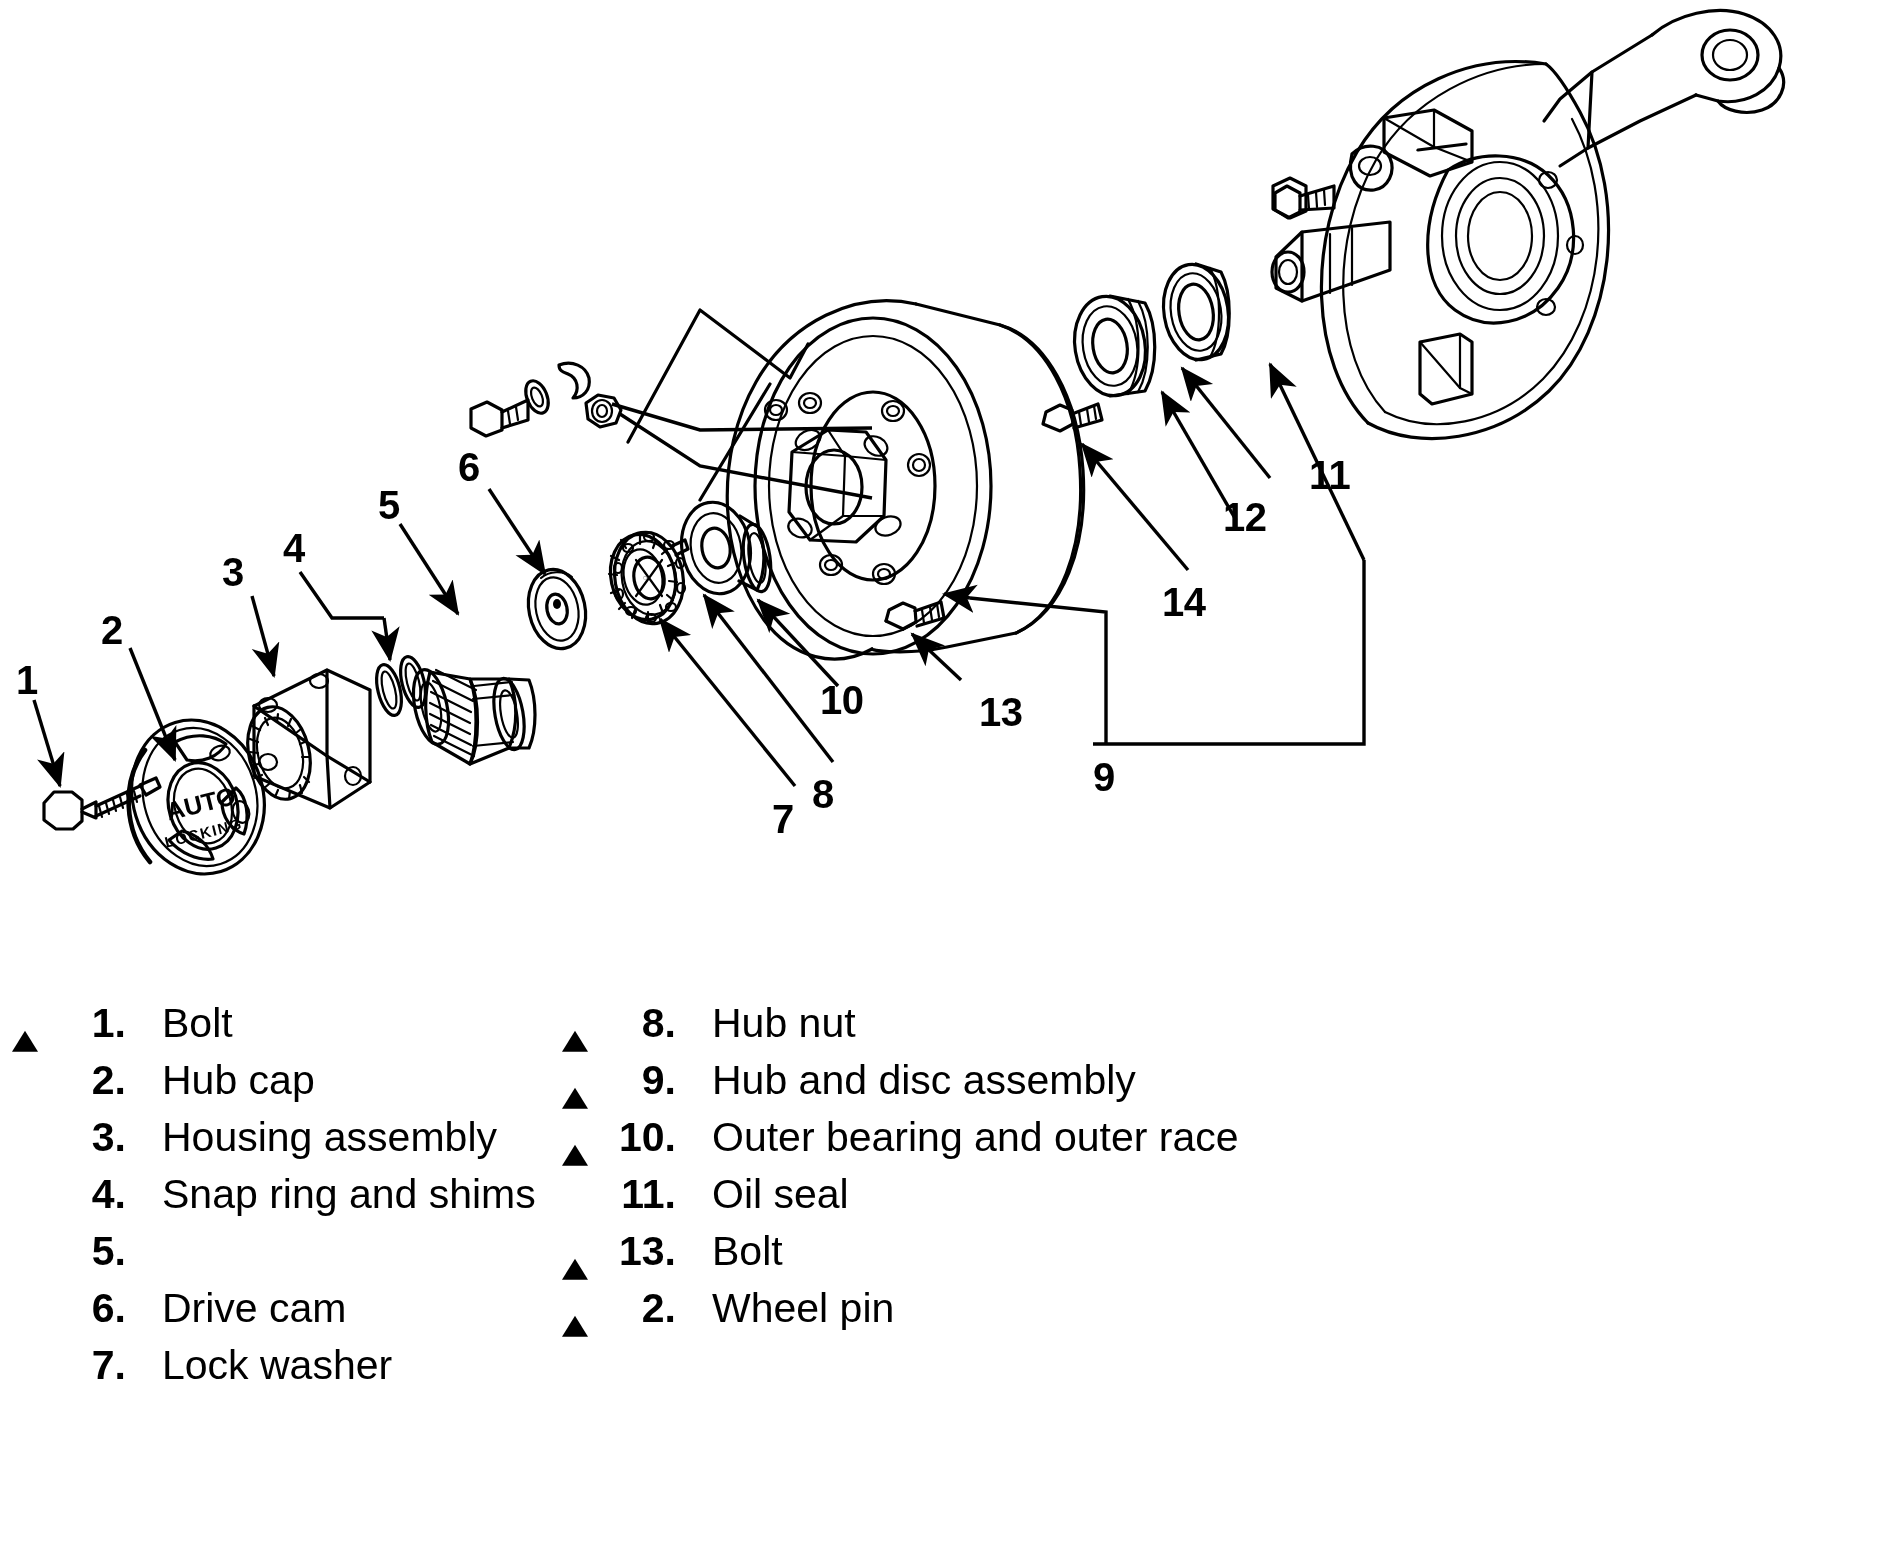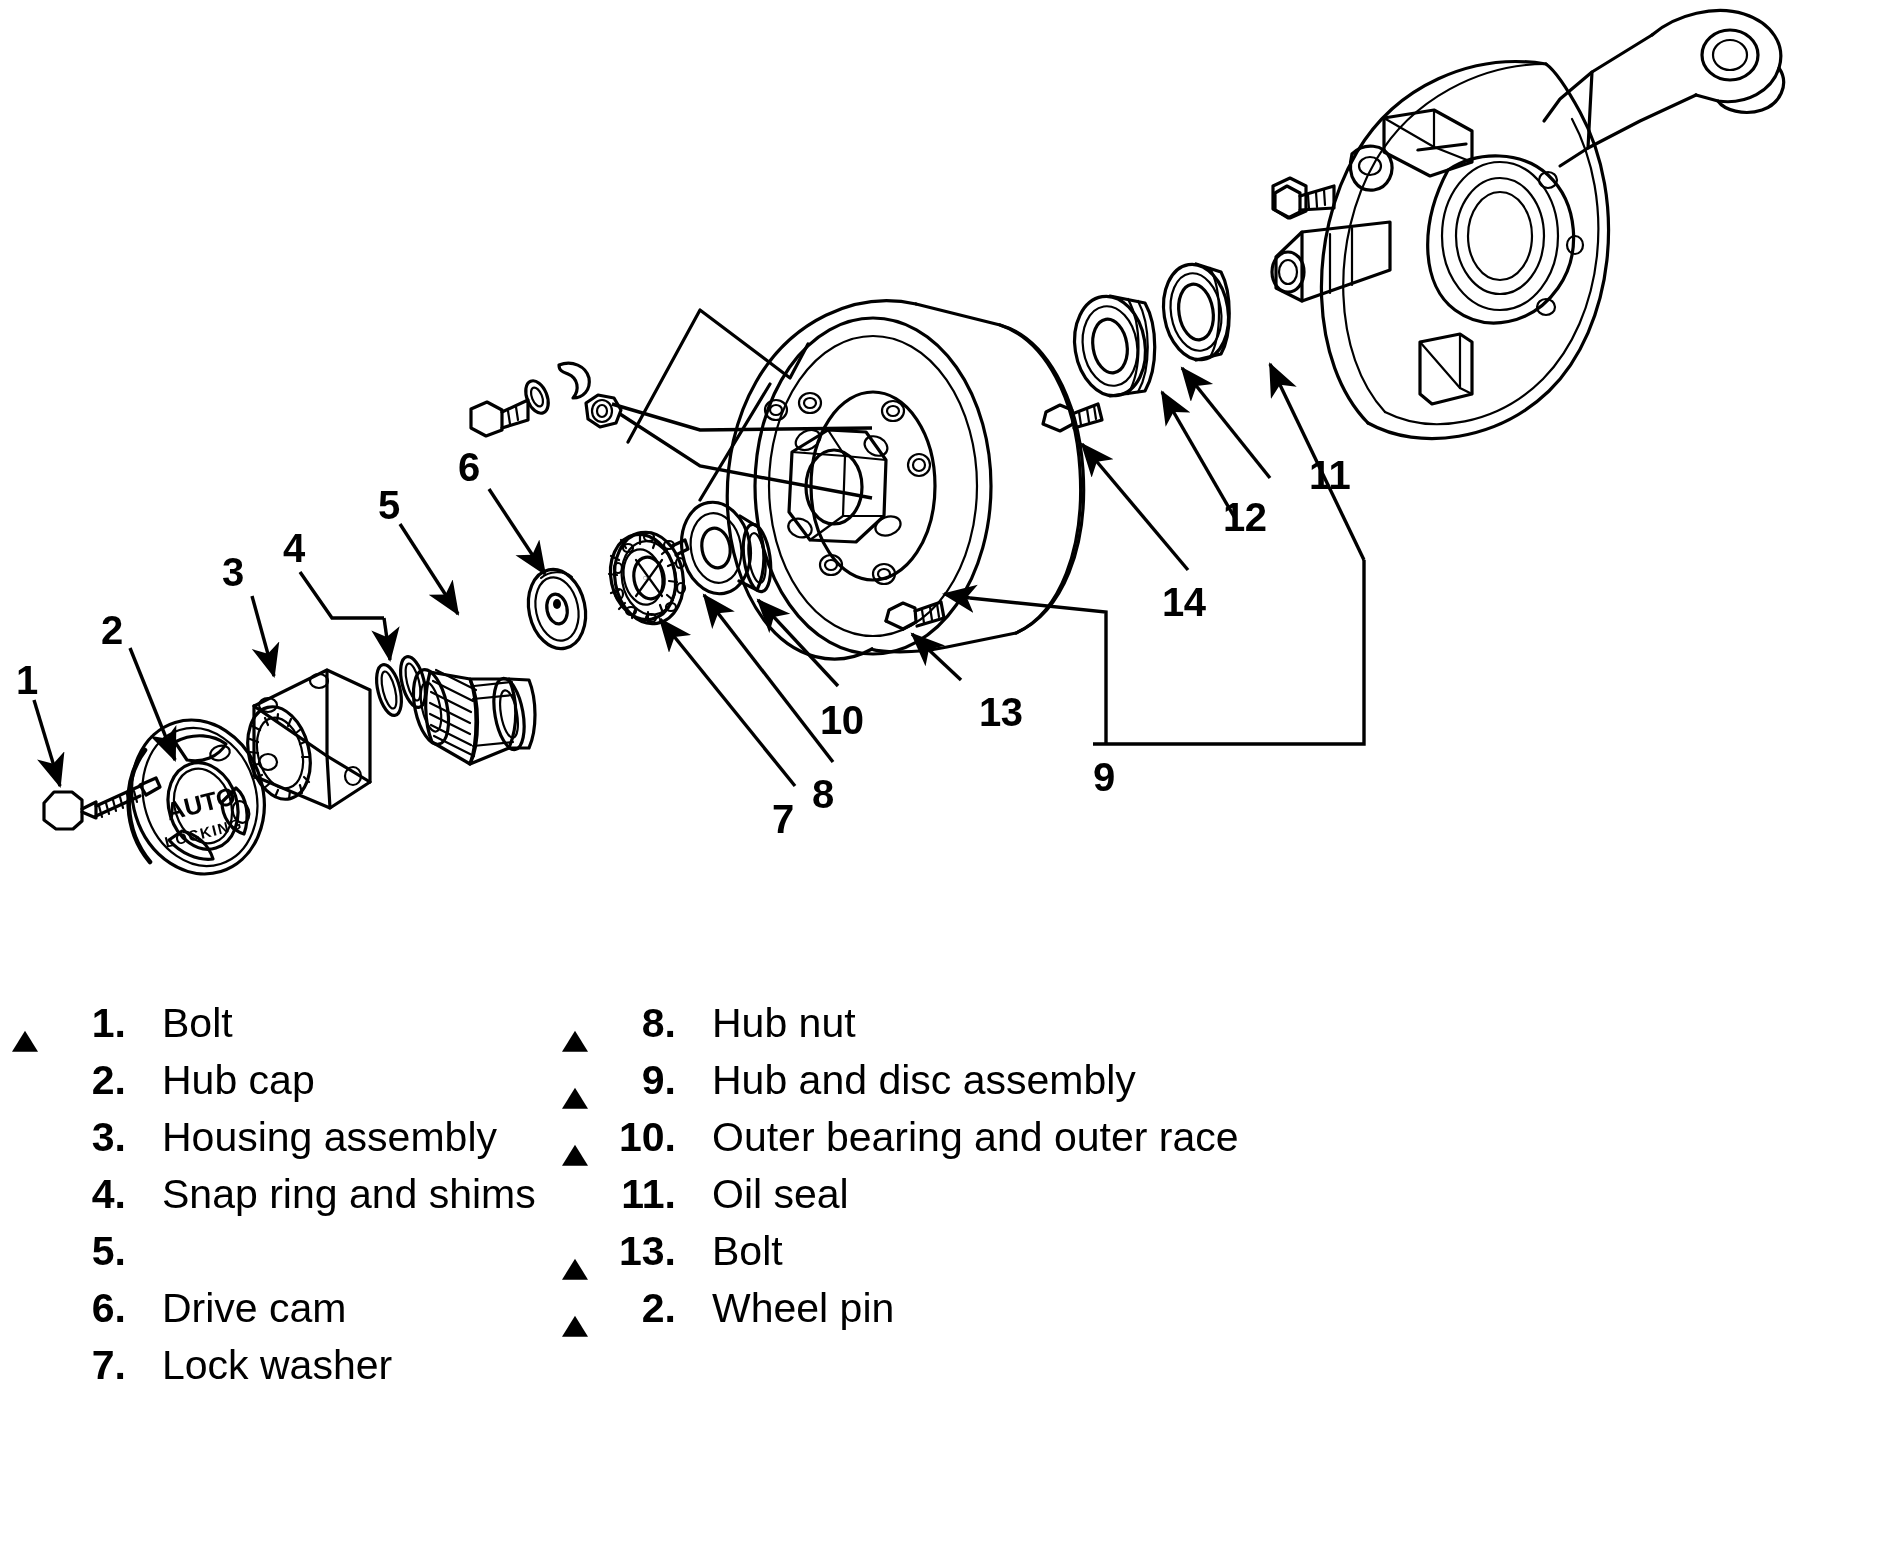--- a/index.html
+++ b/index.html
@@ -452,21 +452,21 @@
   <div id="callouts">
     <div class="callout" style="left:16px;top:660px;">1</div>
     <div class="callout" style="left:101px;top:610px;">2</div>
     <div class="callout" style="left:222px;top:552px;">3</div>
     <div class="callout" style="left:283px;top:528px;">4</div>
     <div class="callout" style="left:378px;top:485px;">5</div>
     <div class="callout" style="left:458px;top:447px;">6</div>
     <div class="callout" style="left:772px;top:799px;">7</div>
     <div class="callout" style="left:812px;top:774px;">8</div>
     <div class="callout" style="left:1093px;top:757px;">9</div>
-    <div class="callout" style="left:820px;top:700px;">10</div>
+    <div class="callout" style="left:820px;top:680px;">10</div>
     <div class="callout" style="left:1268px;top:455px;margin-left:41px;">11</div>
     <div class="callout" style="left:1223px;top:497px;">12</div>
     <div class="callout" style="left:979px;top:692px;">13</div>
     <div class="callout" style="left:1162px;top:582px;">14</div>
   </div>
 
   <div id="legend">
 
     <div class="legend-col" id="legend-col-left">
 

